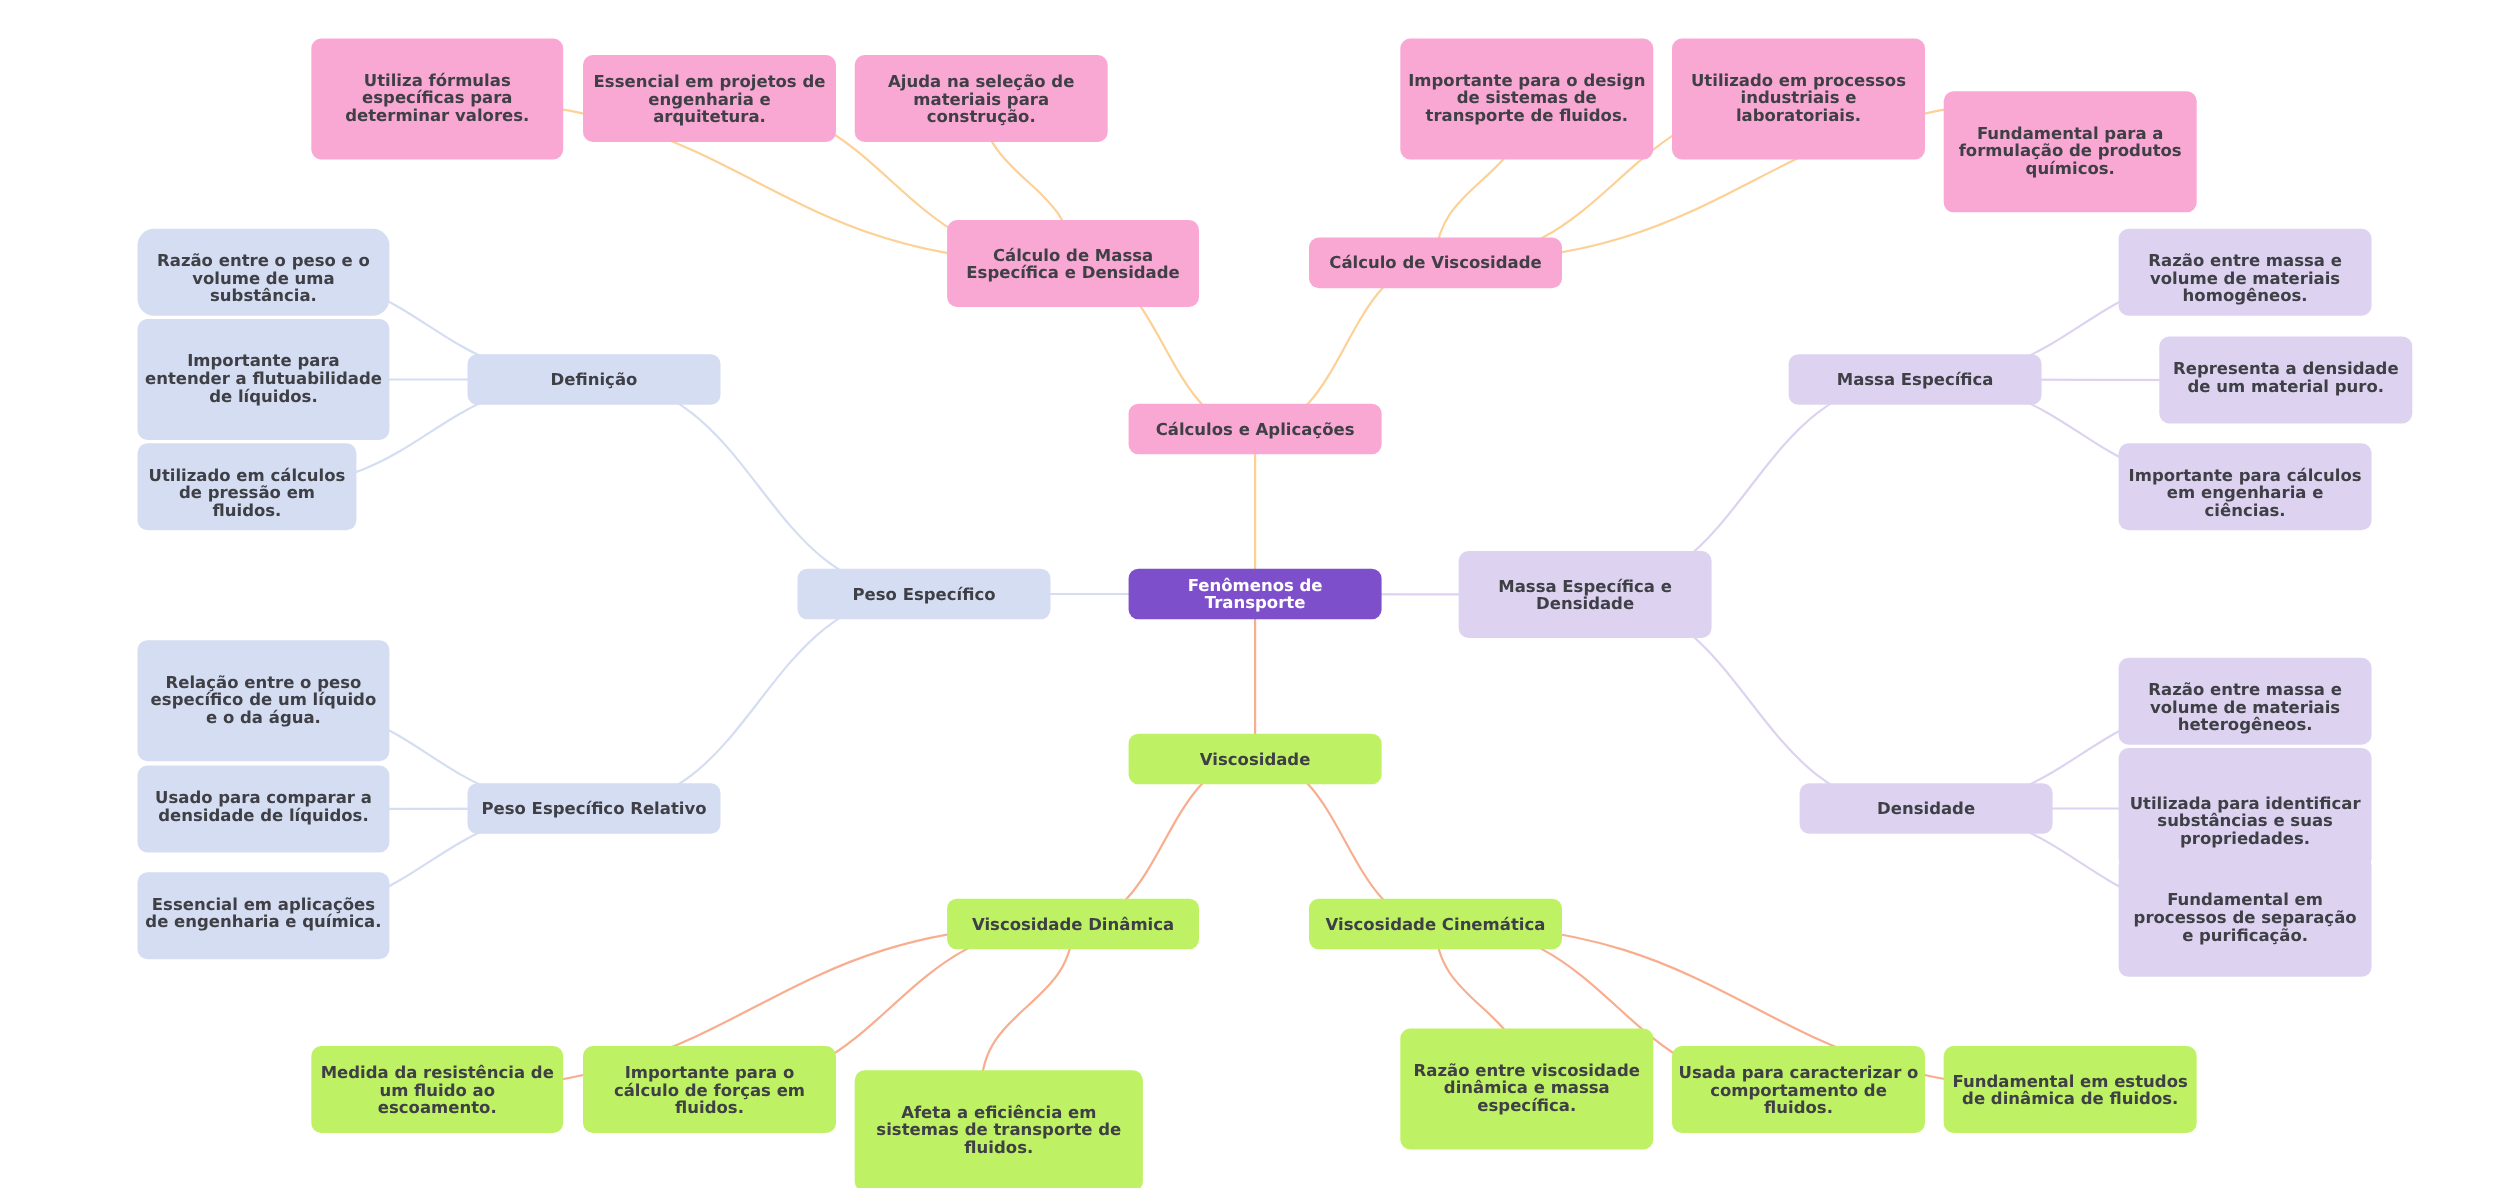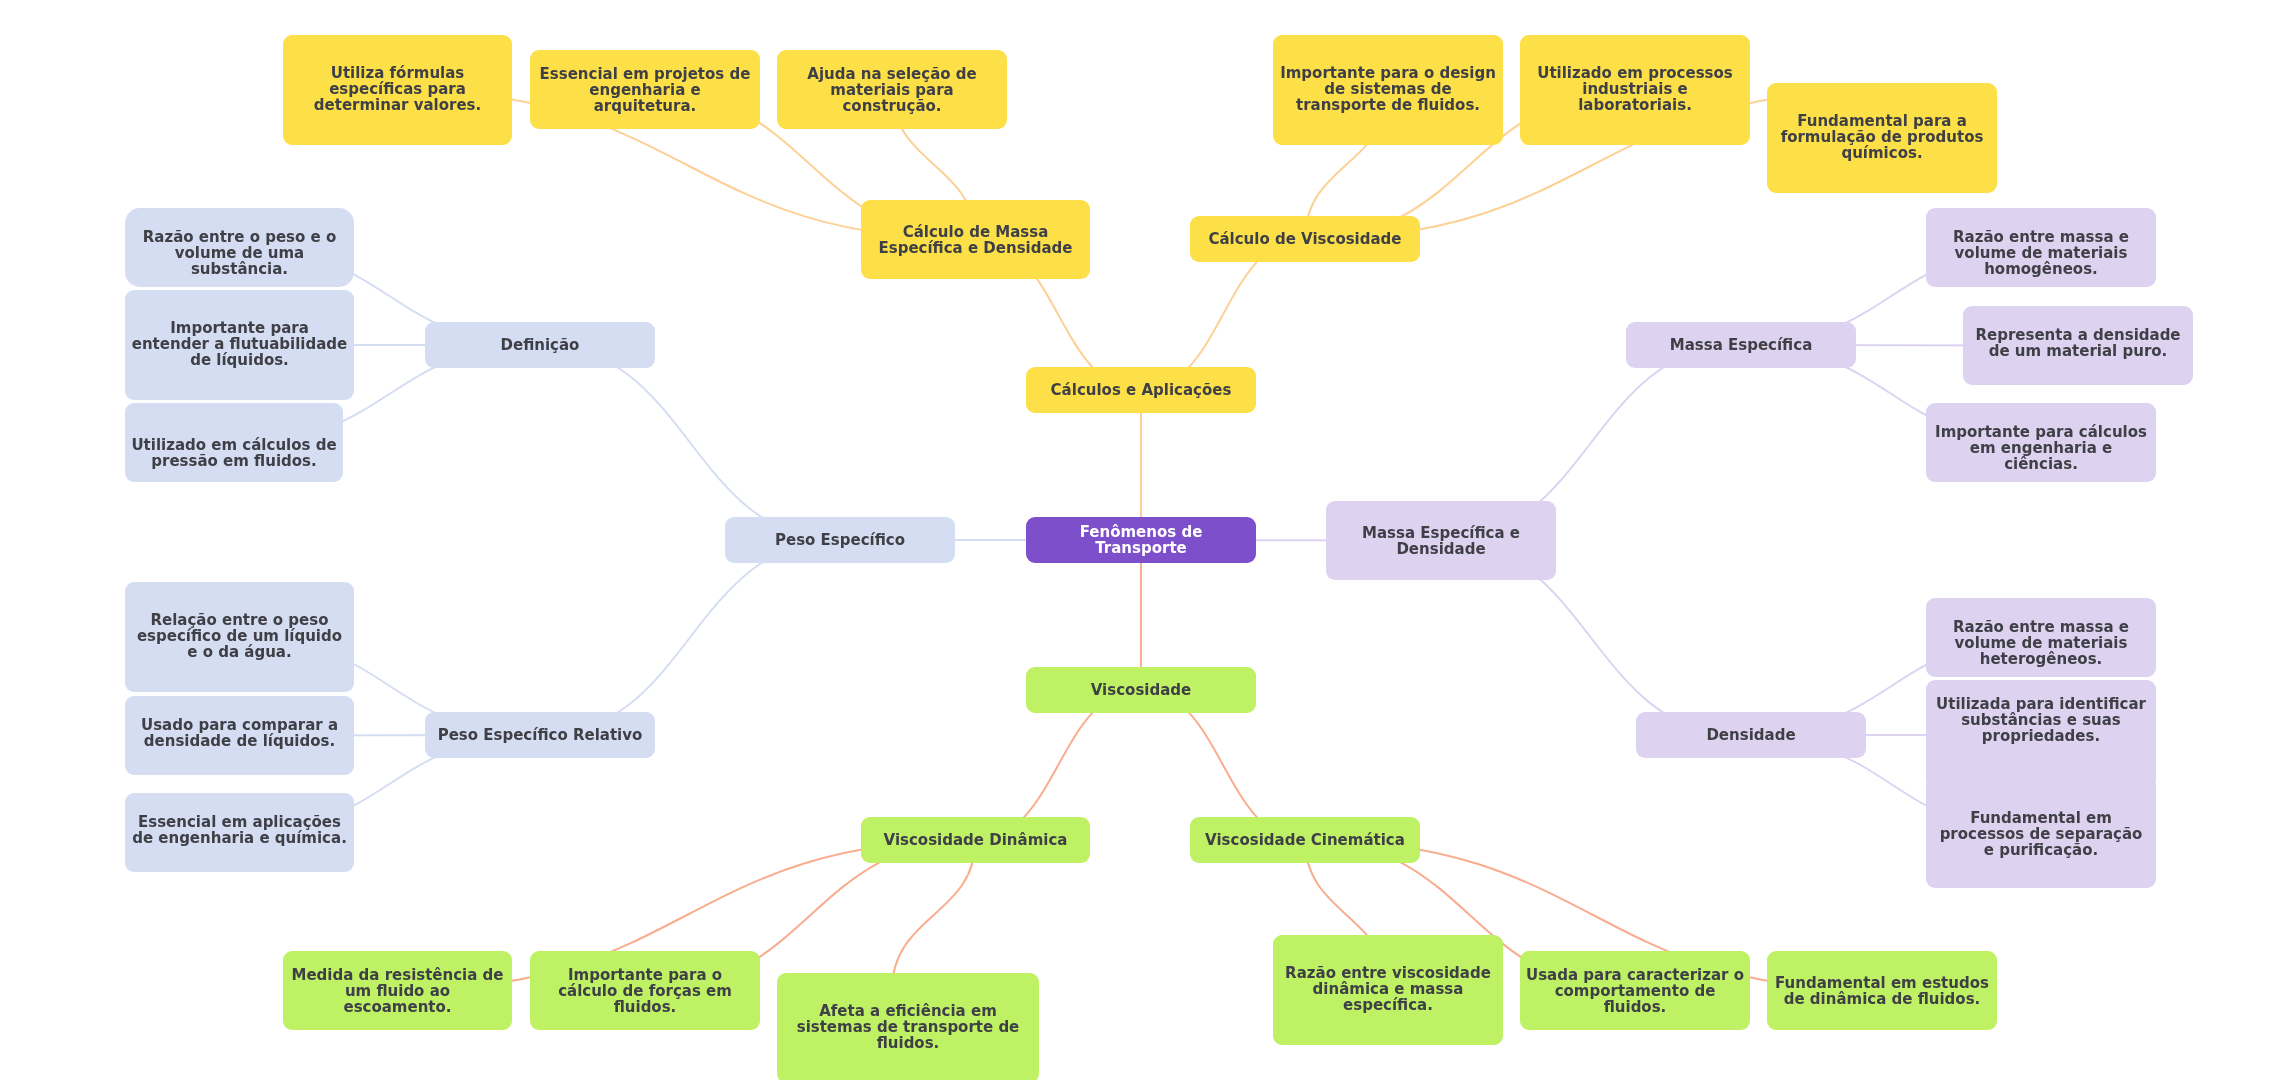--- a/index.html
+++ b/index.html
@@ -5,21 +5,21 @@
   html, body { margin: 0; padding: 0; background: #ffffff; }
   body { width: 2280px; height: 1080px; position: relative; overflow: hidden;
          font-family: "DejaVu Sans", sans-serif; }
   #edges { position: absolute; left: 0; top: 0; width: 2280px; height: 1080px; pointer-events: none; }
   .node { position: absolute; box-sizing: border-box; border-radius: 9px;
           display: flex; align-items: center; justify-content: center; text-align: center;
           font-weight: bold; font-size: 15px; line-height: 16px; color: #3f3f46;
           padding: 0 6px; cursor: pointer; }
   .node span { display: block; }
   .root { background: #7e4fcb; color: #ffffff; }
-  .orange { background: #fde047; }
+  .orange { background: #f9a8d4; }
   .blue { background: #d5ddf2; }
   .purple { background: #ddd3f1; }
   .salmon { background: #bef264; }
   .top-text { align-items: flex-start; }
 </style>
 </head>
 <body>
 
 <svg id="edges">
     <path d="M1141,540 C1141,465 1141,465 1141,390" fill="none" stroke="#fdd095" stroke-width="2"></path>
@@ -97,21 +97,21 @@
   </div>
 <div class="node blue" id="n-def" style="left:425px;top:322px;width:230px;height:46px;">
     <span>Definição</span>
   </div>
 <div class="node blue top-text" id="n-def-0" style="left:125px;top:208px;width:229px;height:79px;padding-top:21px;border-radius:15px;">
     <span>Razão entre o peso e o volume de uma substância.</span>
   </div>
 <div class="node blue top-text" id="n-def-1" style="left:125px;top:290px;width:229px;height:110px;padding-top:30px;">
     <span>Importante para entender a flutuabilidade de líquidos.</span>
   </div>
-<div class="node blue top-text" id="n-def-2" style="left:125px;top:403px;width:218px;height:79px;padding-top:21px;align-items:center;">
+<div class="node blue top-text" id="n-def-2" style="left:125px;top:403px;width:199px;height:79px;padding-top:21px;">
     <span>Utilizado em cálculos de pressão em fluidos.</span>
   </div>
 <div class="node blue" id="n-rel" style="left:425px;top:712px;width:230px;height:46px;">
     <span>Peso Específico Relativo</span>
   </div>
 <div class="node blue top-text" id="n-rel-0" style="left:125px;top:582px;width:229px;height:110px;padding-top:30px;">
     <span>Relação entre o peso específico de um líquido e o da água.</span>
   </div>
 <div class="node blue top-text" id="n-rel-1" style="left:125px;top:696px;width:229px;height:79px;padding-top:21px;">
     <span>Usado para comparar a densidade de líquidos.</span>
@@ -134,21 +134,21 @@
   </div>
 <div class="node purple top-text" id="n-me-2" style="left:1926px;top:403px;width:230px;height:79px;padding-top:21px;">
     <span>Importante para cálculos em engenharia e ciências.</span>
   </div>
 <div class="node purple" id="n-dens" style="left:1626px;top:712px;width:230px;height:46px;margin-left:10px;">
     <span>Densidade</span>
   </div>
 <div class="node purple top-text" id="n-dens-0" style="left:1926px;top:598px;width:230px;height:79px;padding-top:21px;">
     <span>Razão entre massa e volume de materiais heterogêneos.</span>
   </div>
-<div class="node purple top-text" id="n-dens-1" style="left:1926px;top:680px;width:230px;height:110px;padding-top:16px;text-align:center;">
+<div class="node purple top-text" id="n-dens-1" style="left:1926px;top:680px;width:230px;height:110px;padding-top:42px;text-align:center;">
     <span>Utilizada para identificar substâncias e suas propriedades.</span>
   </div>
 <div class="node purple top-text" id="n-dens-2" style="left:1926px;top:778px;width:230px;height:110px;padding-top:32px;">
     <span>Fundamental em processos de separação e purificação.</span>
   </div>
 
 <div class="node salmon" id="n-visc" style="left:1026px;top:667px;width:230px;height:46px;">
     <span>Viscosidade</span>
   </div>
 <div class="node salmon" id="n-dyn" style="left:861px;top:817px;width:229px;height:46px;">

